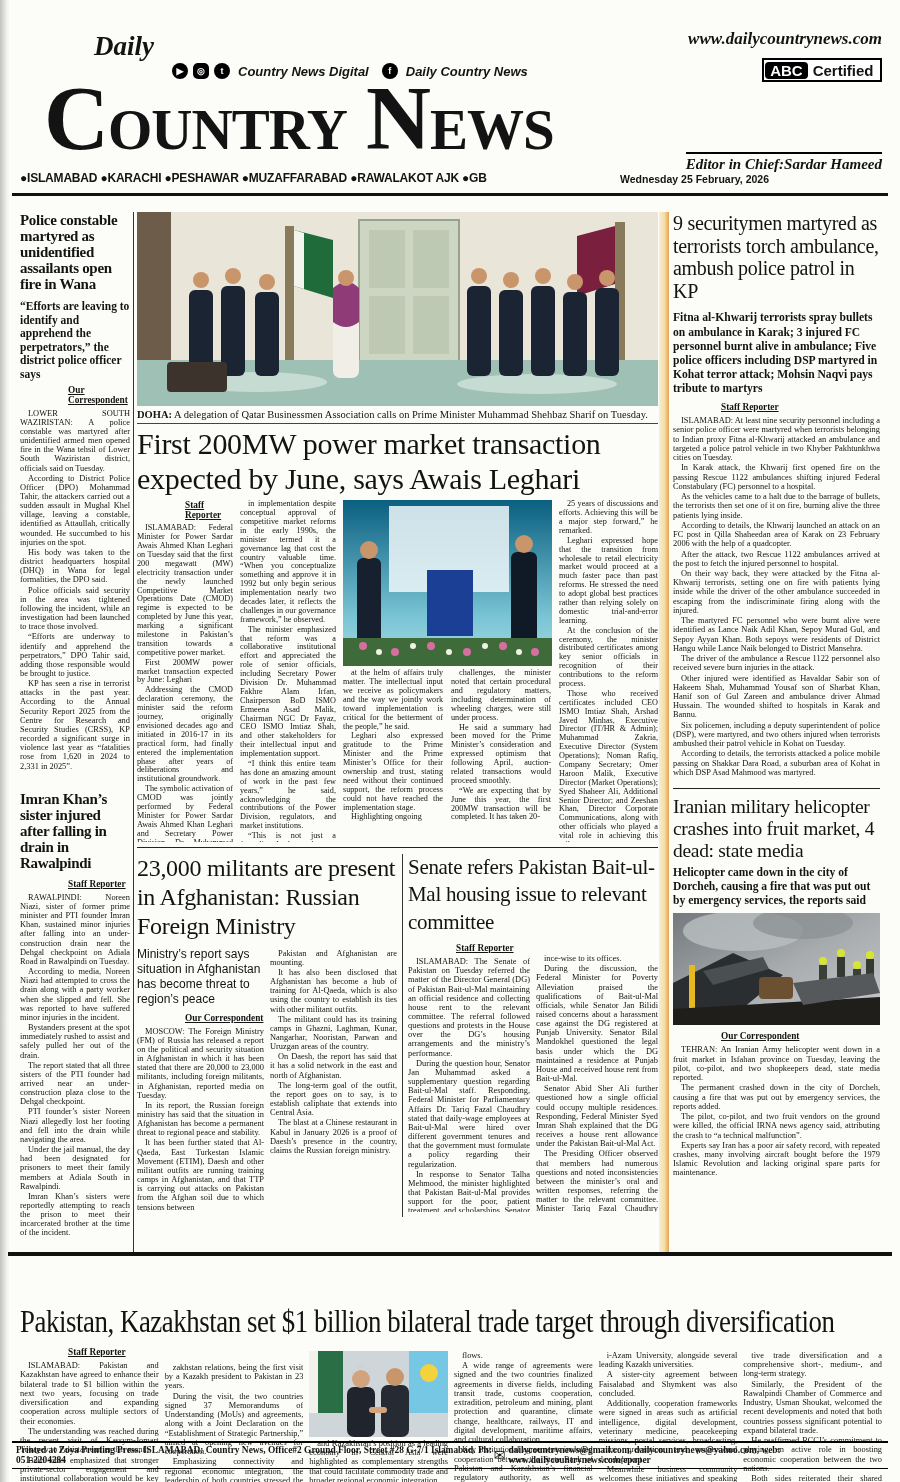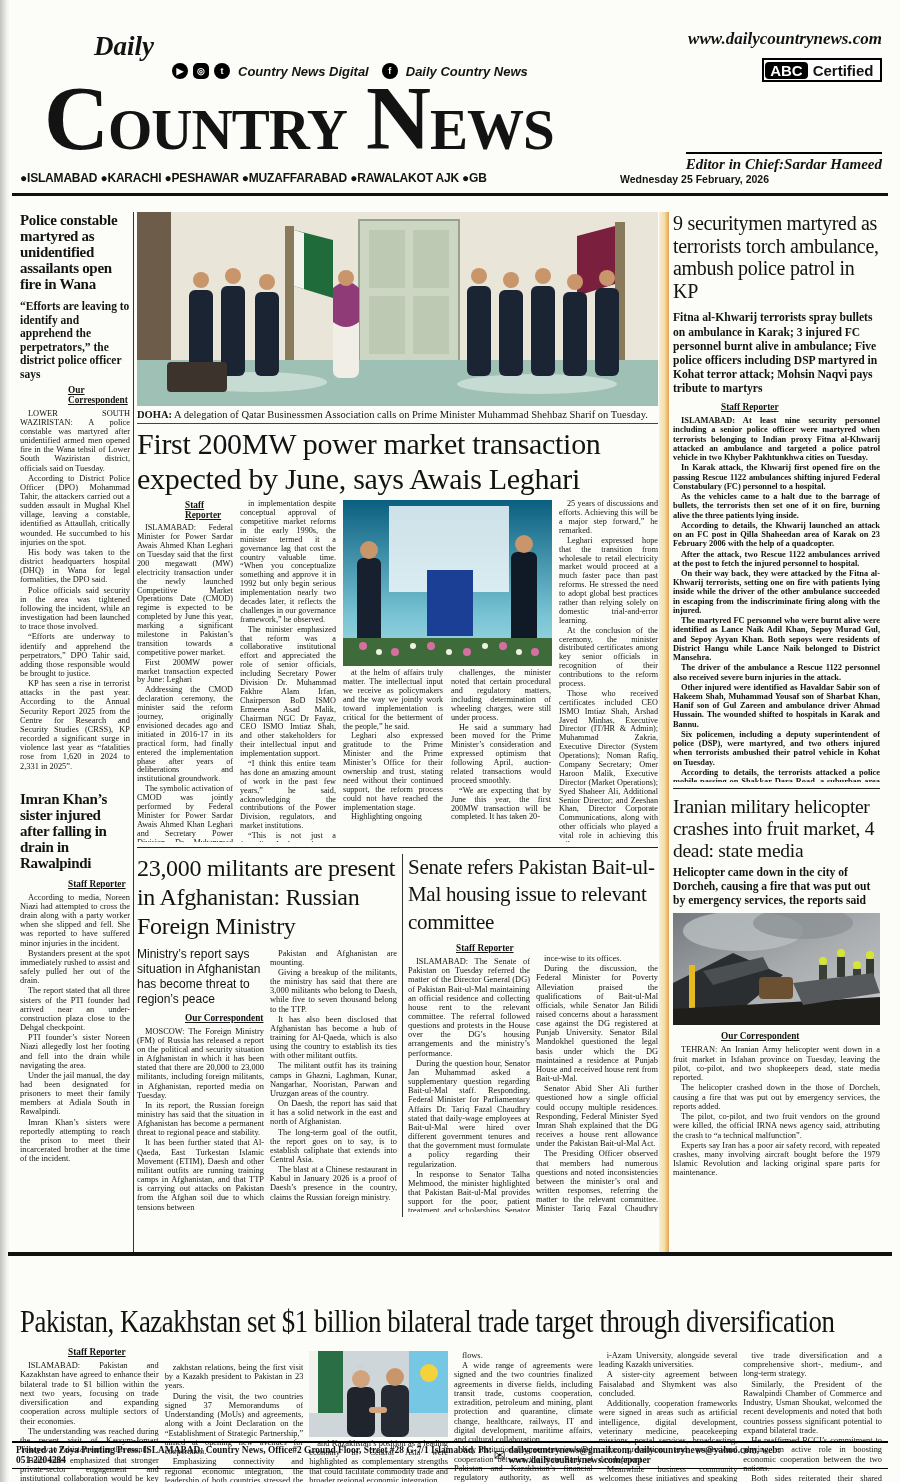--- a/index.html
+++ b/index.html
@@ -82,21 +82,21 @@
   .mil-cols > div { width:127px; overflow:hidden; }
   .sen-cols > div { width:122px; overflow:hidden; }
   .mil-art .paras, .sen-art .paras { font-size:8.4px; line-height:1.09; }
   .mil-sub { font-family:"Liberation Sans", sans-serif; font-weight:normal; font-size:12px; line-height:1.25; margin:2px 0 6px 0; }
 
   
   .right-col { position:absolute; left:673px; top:212px; width:207px; height:1044px; overflow:hidden; }
   .sec-hl { font-size:20px; line-height:1.13; }
   .sec-sub { font-size:11.6px; line-height:1.22; margin-top:9px; font-weight:600; }
   .right-col .paras { font-size:8.4px; line-height:1.1; }
-  .sec-body { height:366px; overflow:hidden;font-weight:bold; }
+  .sec-body { height:366px; overflow:hidden; }
   .right-rule { border:0; border-top:1px solid #222; margin:6px 0 7px 0; }
   .iran-hl { font-size:19.5px; line-height:1.12; }
   .iran-sub { font-size:11.6px; line-height:1.2; margin:4px 0 6px 0; font-weight:600; }
   .iran-photo { width:207px; height:112px; }
   .iran-body { height:152px; overflow:hidden; }
 
   
   .bot-rule { top:1252px; left:8px; width:884px; height:3.5px; }
   .bottom-art { position:absolute; left:20px; top:1296px; width:862px; height:178px; overflow:hidden;margin-top:8px; }
   .kaz-hl { font-size:31px; white-space:nowrap; transform:scaleX(0.865); transform-origin:left; letter-spacing:-0.5px; }
@@ -154,20 +154,21 @@
           <p>His body was taken to the district headquarters hospital (DHQ) in Wana for legal formalities, the DPO said.</p>
           <p>Police officials said security in the area was tightened following the incident, while an investigation had been launched to trace those involved.</p>
           <p>“Efforts are underway to identify and apprehend the perpetrators,” DPO Tahir said, adding those responsible would be brought to justice.</p>
           <p>KP has seen a rise in terrorist attacks in the past year. According to the Annual Security Report 2025 from the Centre for Research and Security Studies (CRSS), KP recorded a significant surge in violence last year as “fatalities rose from 1,620 in 2024 to 2,331 in 2025”.</p>
         </div>
     </div>
     <div style="margin-top:10px;">
       <div class="hl">Imran Khan’s sister injured after falling in drain in Rawalpindi</div>
       <div class="byline" style="margin-top:8px;">Staff Reporter</div>
       <div class="paras" style="height:346px;overflow:hidden;">
+          <p>RAWALPINDI: Noreen Niazi, sister of former prime minister and PTI founder Imran Khan, sustained minor injuries after falling into an under-construction drain near the Dehgal checkpoint on Adiala Road in Rawalpindi on Tuesday.</p>
           <p>According to media, Noreen Niazi had attempted to cross the drain along with a party worker when she slipped and fell. She was reported to have suffered minor injuries in the incident.</p>
           <p>Bystanders present at the spot immediately rushed to assist and safely pulled her out of the drain.</p>
           <p>The report stated that all three sisters of the PTI founder had arrived near an under-construction plaza close to the Dehgal checkpoint.</p>
           <p>PTI founder’s sister Noreen Niazi allegedly lost her footing and fell into the drain while navigating the area.</p>
           <p>Under the jail manual, the day had been designated for prisoners to meet their family members at Adiala South in Rawalpindi.</p>
           <p>Imran Khan’s sisters were reportedly attempting to reach the prison to meet their incarcerated brother at the time of the incident.</p>
         </div>
     </div>
   </div>
   <div class="rule-v v1"></div>
@@ -302,23 +303,22 @@
             <div class="mil-sub">Ministry’s report says situation in Afghanistan has become threat to region’s peace</div>
             <div class="byline">Our Correspondent</div>
             <div class="paras">
                 <p>MOSCOW: The Foreign Ministry (FM) of Russia has released a report on the political and security situation in Afghanistan in which it has been stated that there are 20,000 to 23,000 militants, including foreign militants, in Afghanistan, reported media on Tuesday.</p>
                 <p>In its report, the Russian foreign ministry has said that the situation in Afghanistan has become a permanent threat to regional peace and stability.</p>
                 <p>It has been further stated that Al-Qaeda, East Turkestan Islamic Movement (ETIM), Daesh and other militant outfits are running training camps in Afghanistan, and that TTP is carrying out attacks on Pakistan from the Afghan soil due to which tensions between</p>
               </div>
           </div>
           <div class="paras" style="padding-top:4px;">
               <p>Pakistan and Afghanistan are mounting.</p>
-              <p>Giving a breakup of the militants, the ministry has said that there are 3,000 militants who belong to Daesh, while five to seven thousand belong to the TTP.</p>
               <p>It has also been disclosed that Afghanistan has become a hub of training for Al-Qaeda, which is also using the country to establish its ties with other militant outfits.</p>
-              <p>The militant outfit has its training camps in Ghazni, Laghman, Kunar, Nangarhar, Nooristan, Parwan and Uruzgan areas of the country.</p>
+              <p>The militant could has its training camps in Ghazni, Laghman, Kunar, Nangarhar, Nooristan, Parwan and Uruzgan areas of the country.</p>
               <p>On Daesh, the report has said that it has a solid network in the east and north of Afghanistan.</p>
               <p>The long-term goal of the outfit, the report goes on to say, is to establish caliphate that extends into Central Asia.</p>
               <p>The blast at a Chinese restaurant in Kabul in January 2026 is a proof of Daesh’s presence in the country, claims the Russian foreign ministry.</p>
             </div>
         </div>
       </div>
       <div class="mid-div"></div>
       <div class="sen-art">
         <div class="hl sen-hl">Senate refers Pakistan Bait-ul-Mal housing issue to relevant committee</div>
         <div class="sen-cols">
@@ -392,21 +392,21 @@
             <rect x="193" y="46" width="8" height="20" fill="#343a30"></rect>
               <circle cx="197" cy="42" r="4" fill="#d7e531"></circle>
           </g>
           <path d="M0 96 L207 84 L207 112 L0 112 Z" fill="#1f1e1a"></path>
           <path d="M120 70 L200 60 L207 80 L130 92 Z" fill="#55595c"></path>
         </svg>
       </div>
       <div class="byline" style="margin-top:6px;">Our Correspondent</div>
       <div class="paras iran-body">
           <p>TEHRAN: An Iranian Army helicopter went down in a fruit market in Isfahan province on Tuesday, leaving the pilot, co-pilot, and two shopkeepers dead, state media reported.</p>
-          <p>The helicopter crashed down in the those of Dorcheh, causing a fire that was put out by emergency services, the reports added.</p>
+          <p>The permanent crashed down in the city of Dorcheh, causing a fire that was put out by emergency services, the reports added.</p>
           <p>The pilot, co-pilot, and two fruit vendors on the ground were killed, the official IRNA news agency said, attributing the crash to “a technical malfunction”.</p>
           <p>Experts say Iran has a poor air safety record, with repeated crashes, many involving aircraft bought before the 1979 Islamic Revolution and lacking original spare parts for maintenance.</p>
         </div>
     </div>
   </div>
 
   <div class="rule-h bot-rule"></div>
   <div class="bottom-art">
     <div class="hl kaz-hl">Pakistan, Kazakhstan set $1 billion bilateral trade target through diversification</div>
     <div class="kaz-body">

